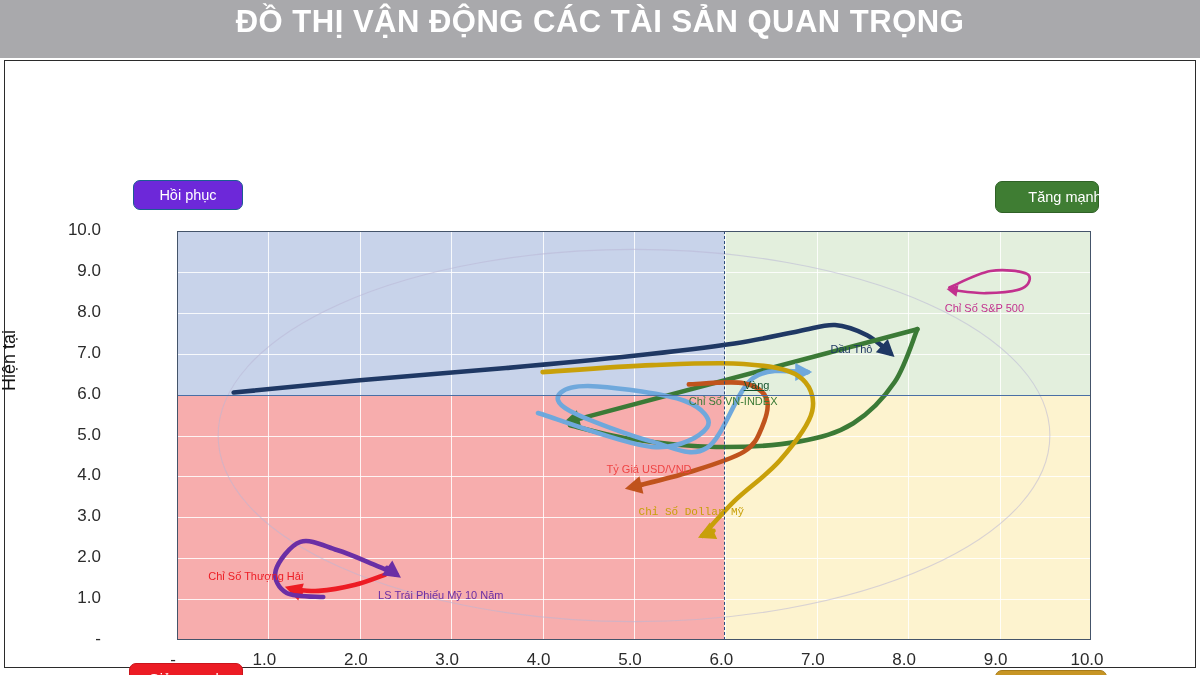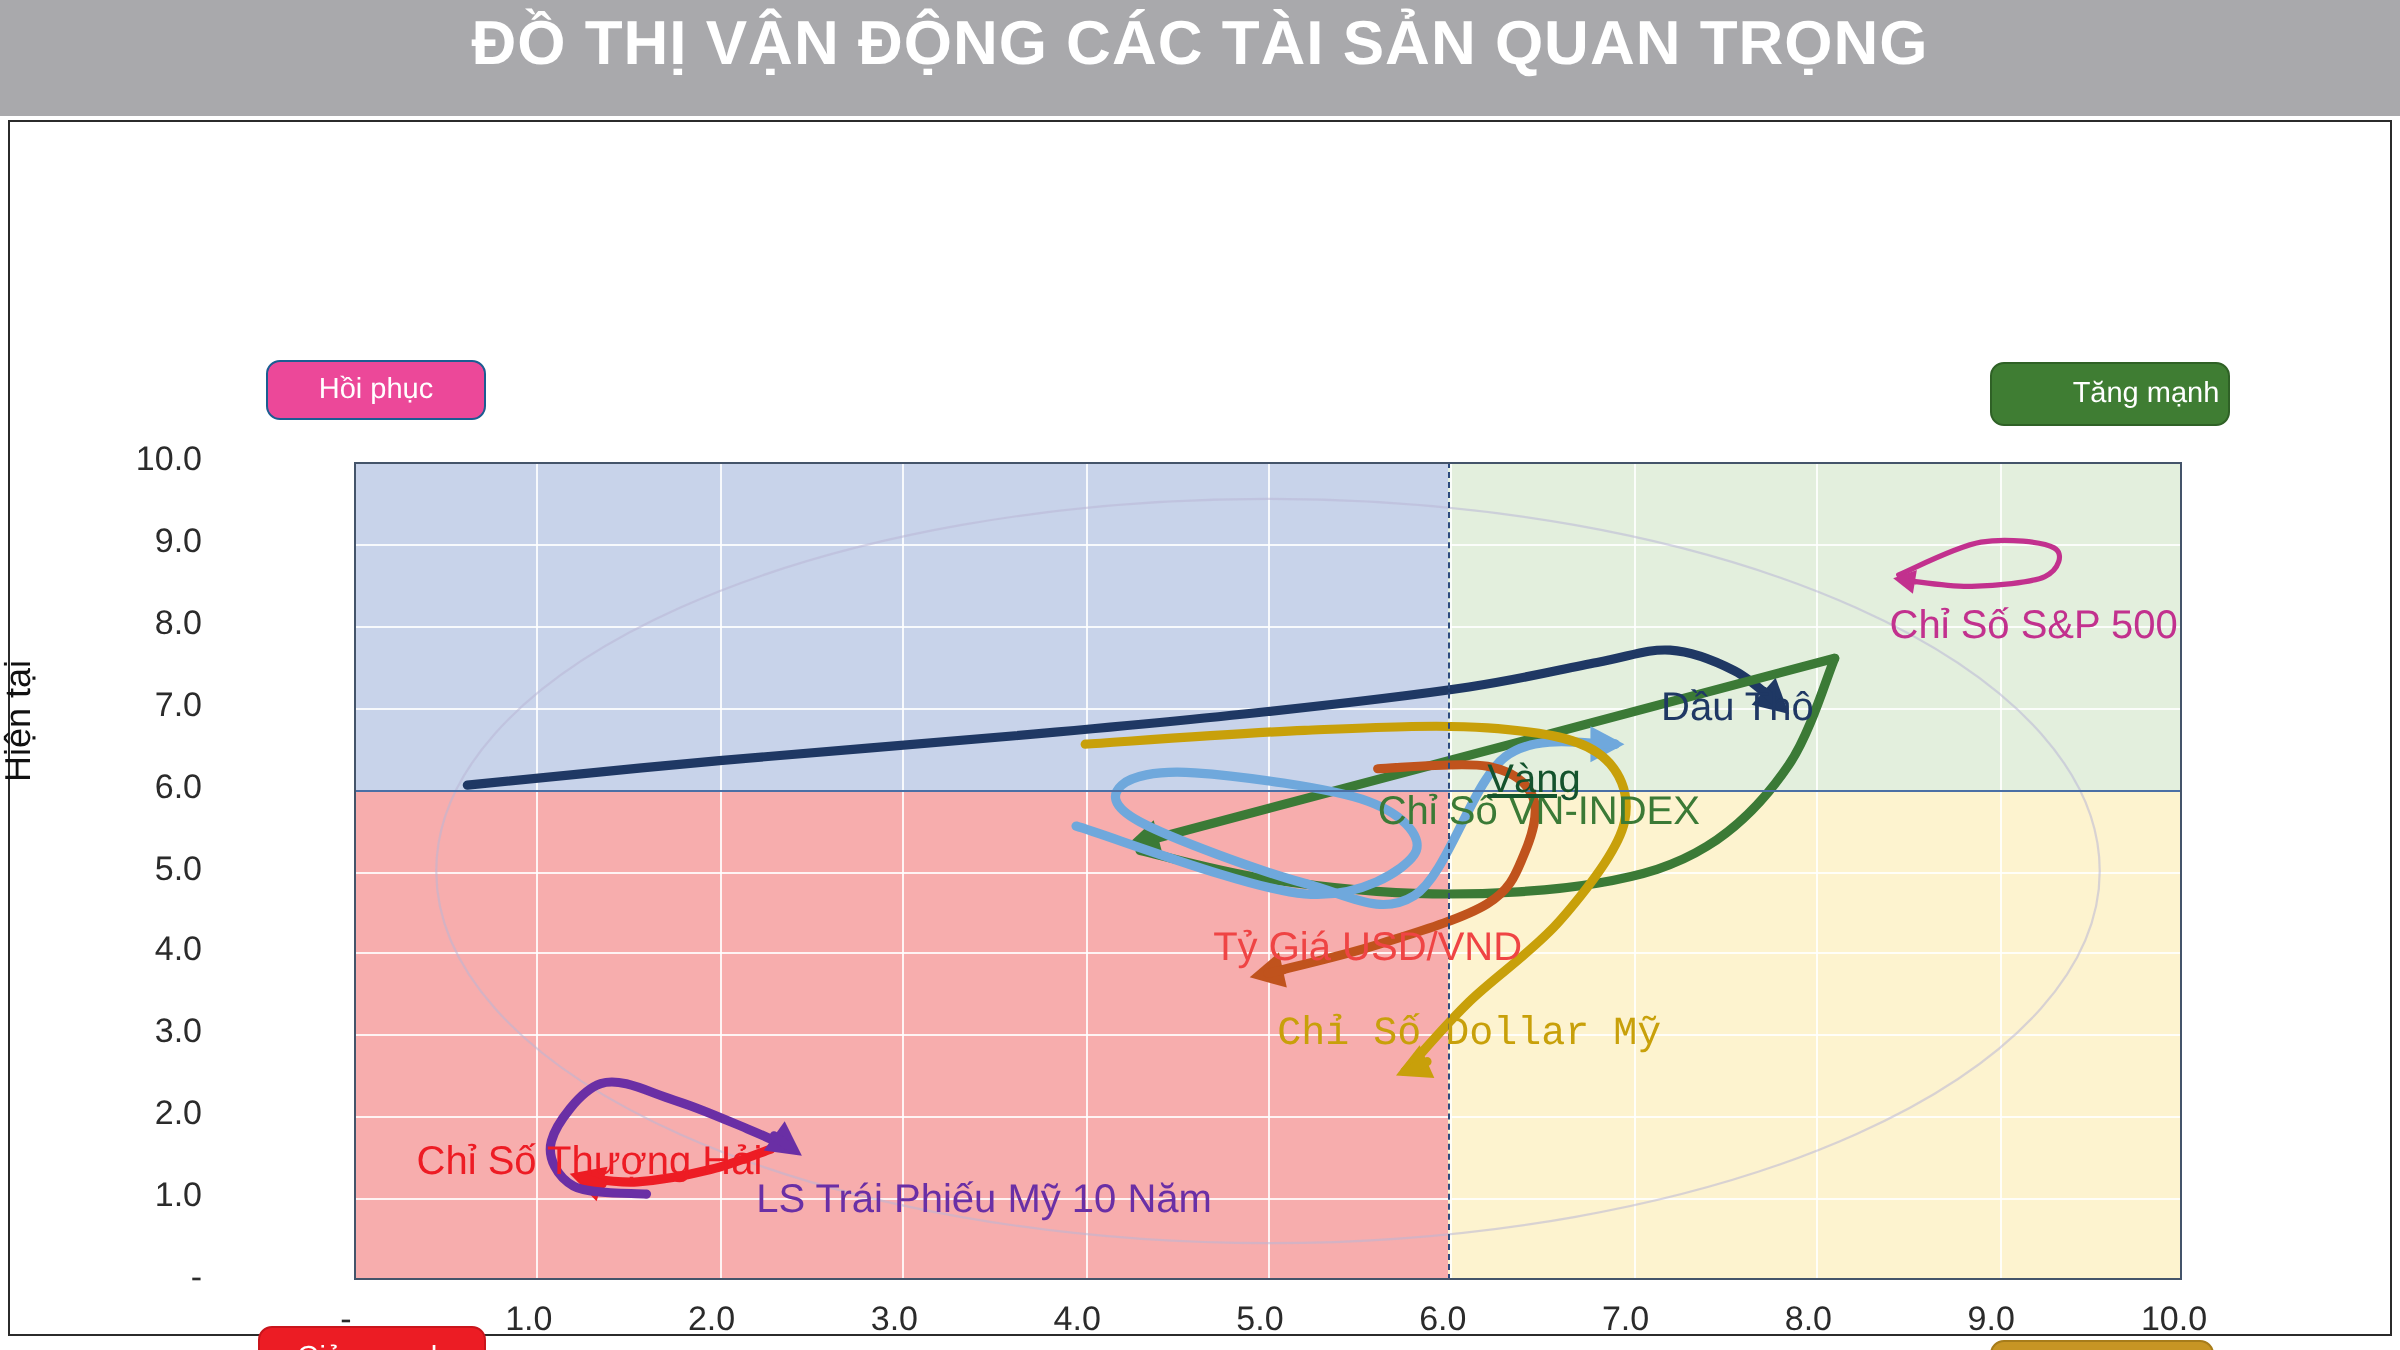--- a/index.html
+++ b/index.html
@@ -28,22 +28,22 @@
     background:#ffffff;border:1.5px solid #2b2b2b;box-sizing:border-box;
   }
 
   
   .badge{
     position:absolute;border-radius:7px;color:#fff;
     font-size:14.5px;display:flex;align-items:center;justify-content:center;
     box-sizing:border-box;white-space:nowrap;
   }
   .badge-hoiphuc{left:128px;top:119px;width:110px;height:30px;
-    background:#ec4899;border:1px solid #1b5d92;}
-  .badge-tangmanh{left:990px;top:120px;width:120px;height:32px;
+    background:#6d28d9;border:1px solid #1b5d92;}
+  .badge-tangmanh{left:990px;top:120px;width:104px;height:32px;
     background:#3f7d33;border:1px solid #2f6126;padding-left:36px;}
   .badge-giammanh{left:124px;top:602px;width:114px;height:32px;
     background:#ec1c24;border:1px solid #c9151c;}
   .badge-suyyeu{left:990px;top:609px;width:112px;height:33px;
     background:#c79524;border:1px solid #a77c1a;}
 
   
   .plot{
     position:absolute;left:172px;top:170px;width:914px;height:409px;
   }
@@ -77,21 +77,21 @@
     position:absolute;width:60px;text-align:center;
     font-size:17px;color:#2b2b2b;
   }
   .ylabel{
     position:absolute;left:-6px;top:330px;
     font-size:18px;color:#111;
     transform:rotate(-90deg);transform-origin:left top;white-space:nowrap;
   }
 
   
-  .slab{position:absolute;font-size:20px;white-space:nowrap;}
+  .slab{position:absolute;font-size:11px;white-space:nowrap;}
 
   svg.curves{position:absolute;left:0;top:0;width:914px;height:409px;z-index:5;overflow:visible;}
 </style>
 </head>
 <body>
 
 <div id="root">
 
   <div class="titlebar">
     <div class="ttl">ĐỒ THỊ VẬN ĐỘNG CÁC TÀI SẢN QUAN TRỌNG</div>

